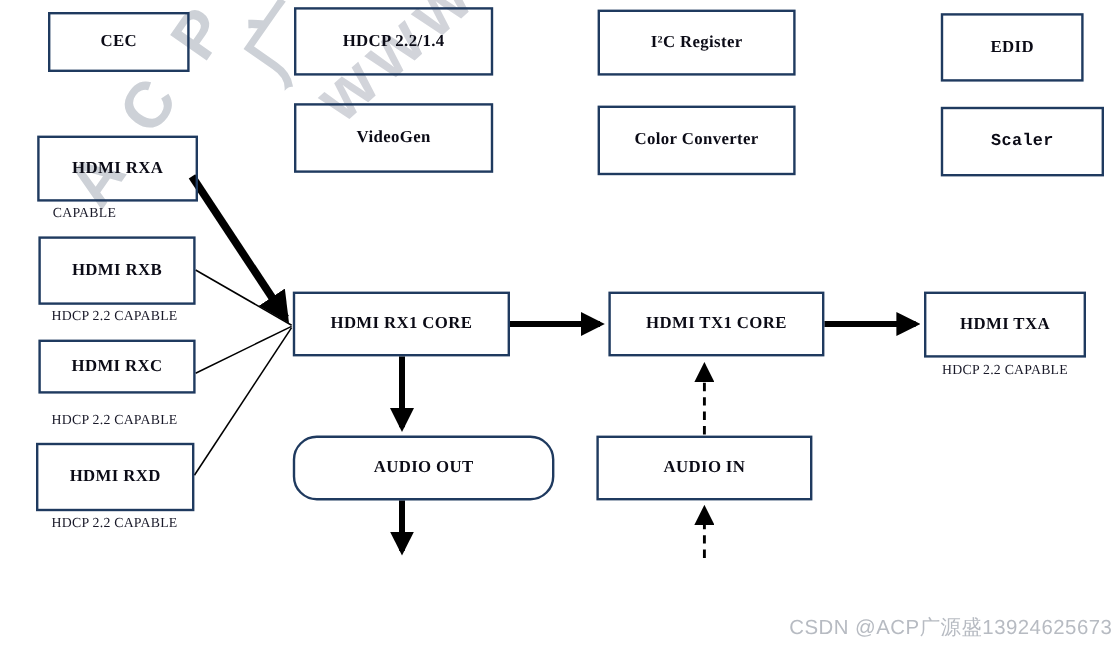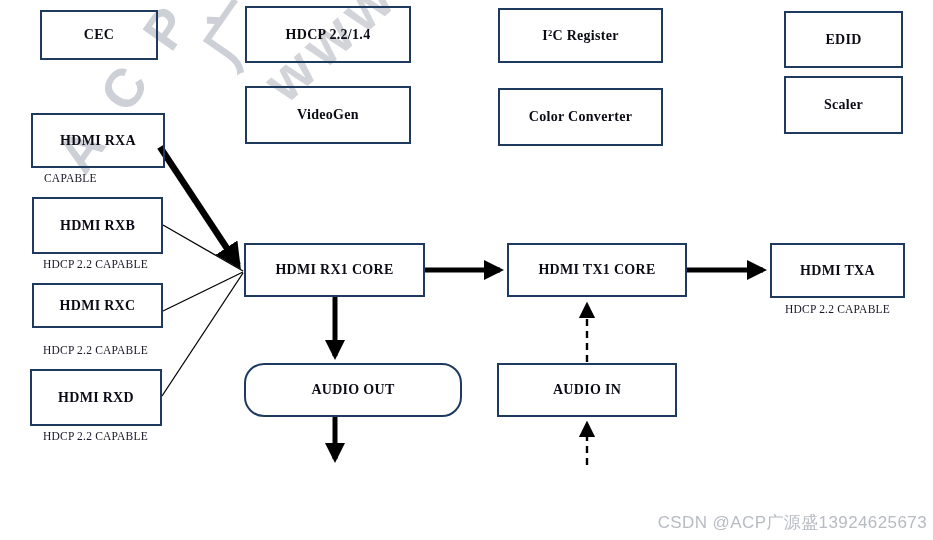--- a/index.html
+++ b/index.html
@@ -29,21 +29,21 @@
     position:absolute;font-size:11.5px;color:#181828;letter-spacing:.2px;
     z-index:3;white-space:nowrap;
   }
   
   #box-cec            {left:40px;  top:10px;  width:118px; height:50px;}
   #box-hdcp           {left:245px; top:6px;   width:166px; height:57px;}
   #box-i2c            {left:498px; top:8px;   width:165px; height:55px;}
   #box-edid           {left:784px; top:11px;  width:119px; height:57px;}
   #box-videogen       {left:245px; top:86px;  width:166px; height:58px;}
   #box-colorconv      {left:498px; top:88px;  width:165px; height:58px;}
-  #box-scaler         {left:784px; top:76px;  width:119px; height:58px;}
+  #box-scaler         {left:784px; top:89px;  width:136px; height:58px;font-family:Liberation Mono, monospace;}
   #box-rxa            {left:31px;  top:113px; width:134px; height:55px;}
   #box-rxb            {left:32px;  top:197px; width:131px; height:57px;}
   #box-rxc            {left:32px;  top:283px; width:131px; height:45px;}
   #box-rxd            {left:30px;  top:369px; width:132px; height:57px;}
   #box-rx1core        {left:244px; top:243px; width:181px; height:54px;}
   #box-tx1core        {left:507px; top:243px; width:180px; height:54px;}
   #box-txa            {left:770px; top:243px; width:135px; height:55px;}
   #box-audioout       {left:244px; top:363px; width:218px; height:54px;border-radius:20px;}
   #box-audioin        {left:497px; top:363px; width:180px; height:54px;}
   #box-extpins        {left:233px; top:466px; width:457px; height:59px;}

